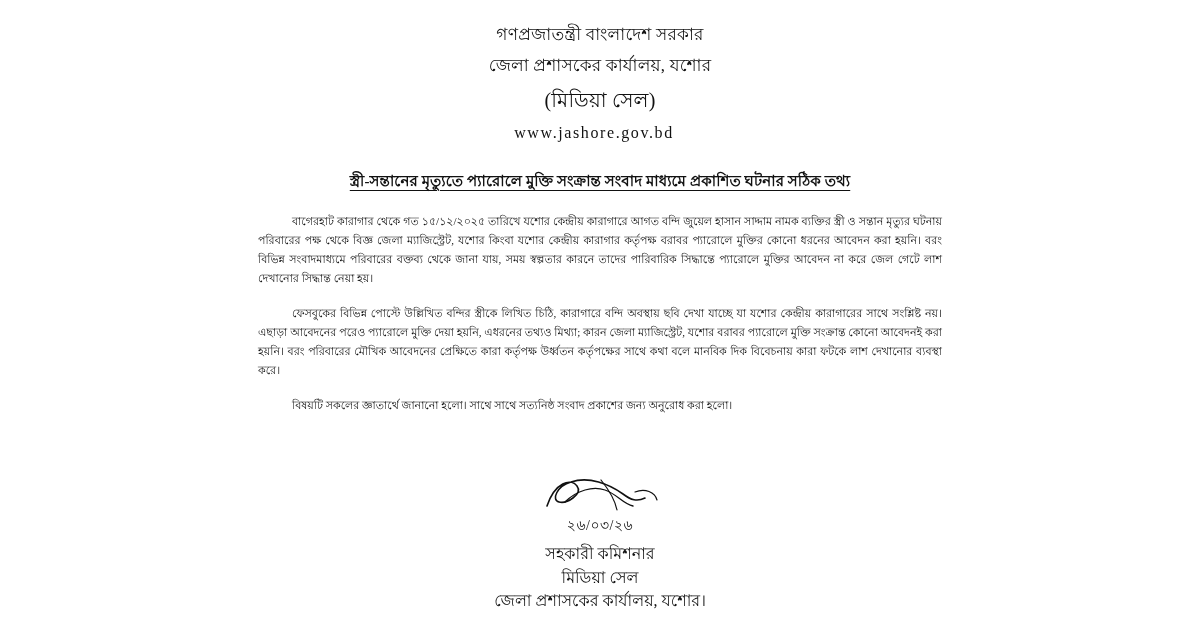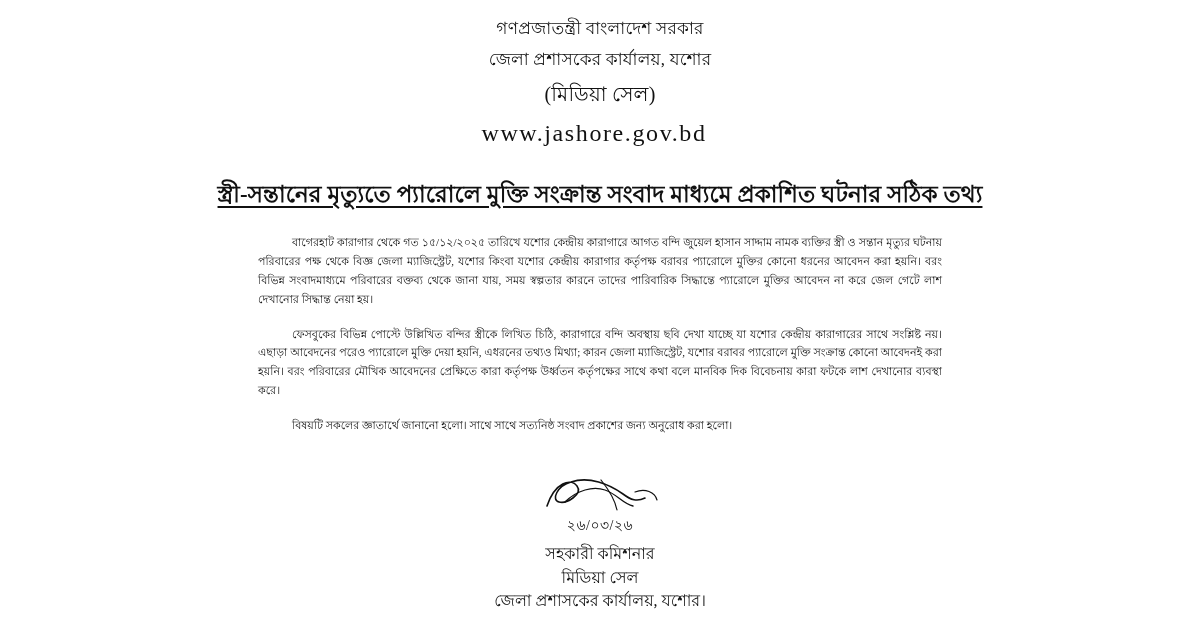--- a/index.html
+++ b/index.html
@@ -12,47 +12,47 @@
     background: #ffffff;
     font-family: "Liberation Serif", "DejaVu Serif", serif;
     color: #111111;
     overflow: hidden;
   }
   .page {
     position: relative;
     width: 1200px;
     height: 630px;
     box-sizing: border-box;
-    padding: 16px 0 0 0;
+    padding: 22px 0 0 0;
   }
   .letterhead {
     text-align: center;
     line-height: 1.55;
   }
   .letterhead .lh-line {
     font-size: 17px;
     letter-spacing: 0.2px;
     margin: 0 0 5px 0;
   }
   .letterhead .lh-line.small {
     font-size: 20px;
   }
   .letterhead .lh-url {
-    font-size: 24px;
+    font-size: 16px;
     letter-spacing: 1.6px;
     margin: 4px 12px 0 0;
     font-family: "Liberation Serif", "DejaVu Serif", serif;
   }
   .subject {
     text-align: center;
     margin: 24px 0 18px 0;
   }
   .subject-text {
     display: inline-block;
-    font-size: 23px;
+    font-size: 15px;
     font-weight: bold;
     text-decoration: underline;
     text-underline-offset: 4px;
     letter-spacing: 0.1px;
   }
   .body-wrap {
     padding: 0 258px 0 258px;
   }
   p.para {
     margin: 0 0 16px 0;

